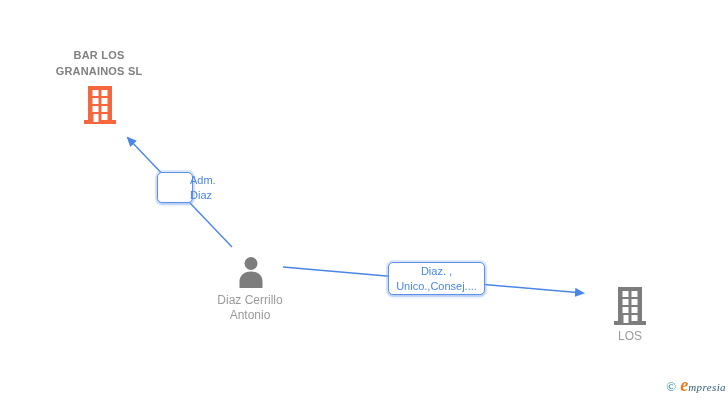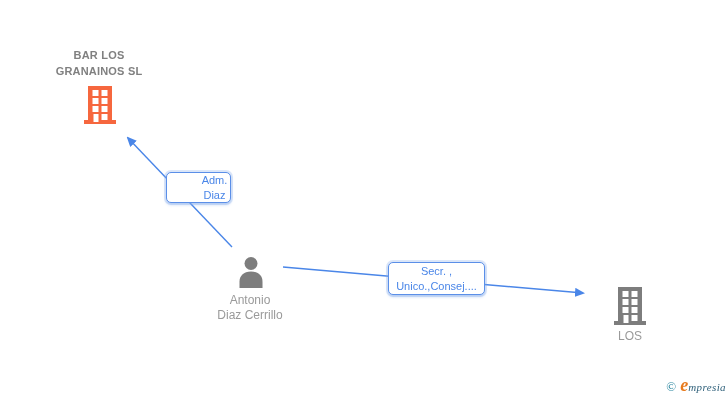--- a/index.html
+++ b/index.html
@@ -42,21 +42,21 @@
     box-shadow: 0 0 0 2px rgba(130, 170, 235, 0.28), 0 2px 3px rgba(130, 170, 235, 0.45);
     color: #4a86e8;
     font-size: 11px;
     line-height: 15px;
     text-align: center;
     display: flex;
     flex-direction: column;
     justify-content: center;
     box-sizing: border-box;
   }
-  .edge-label--adm  { left: 166px; top: 172px; width: 65px; height: 31px; padding-left: 32px; }
+  .edge-label--adm  { left: 157px; top: 172px; width: 36px; height: 31px; padding-left: 32px; }
   .edge-label--secr { left: 388px; top: 262px; width: 97px; height: 33px; }
 
   .icon-company-top   { left: 84px;  top: 86px;  }
   .title-company-top  { left: 19px;  top: 47px;  width: 160px; }
   .icon-person        { left: 235px; top: 255px; }
   .name-person        { left: 190px; top: 293px; width: 120px; }
   .icon-company-right { left: 614px; top: 287px; }
   .name-company-right { left: 555px; top: 329px; width: 150px; }
 
   .brand-logo {
@@ -110,22 +110,22 @@
     </g>
   </svg>
 
   <svg class="node-icon icon-person" width="32" height="33" viewBox="0 0 32 33" xmlns="http://www.w3.org/2000/svg">
     <g fill="#7d7d7d">
       <circle cx="16" cy="8.5" r="6.5"></circle>
       <path d="M16,16.5 C8.5,16.5 4.5,21 4.5,26.5 L4.5,33 L27.5,33 L27.5,26.5 C27.5,21 23.5,16.5 16,16.5 Z"></path>
     </g>
   </svg>
   <div class="node-name name-person">
+    <div>Diaz Cerrillo</div>
     <div>Antonio</div>
-    <div>Diaz Cerrillo</div>
   </div>
 
   <svg class="node-icon icon-company-right" width="32" height="38" viewBox="0 0 32 38" xmlns="http://www.w3.org/2000/svg">
     <g fill="#7d7d7d">
       <rect x="4" y="0" width="24" height="36"></rect>
       <rect x="0" y="34" width="32" height="4"></rect>
     </g>
     <g fill="#ffffff">
       <rect x="8.5" y="4" width="6" height="6"></rect>
       <rect x="17.5" y="4" width="6" height="6"></rect>
@@ -139,21 +139,21 @@
   </svg>
   <div class="node-name name-company-right">
     <div>LOS</div>
   </div>
 
   <div class="edge-label edge-label--adm">
     <div>Adm.</div>
     <div>Diaz</div>
   </div>
   <div class="edge-label edge-label--secr">
-    <div>Secr. ,</div>
+    <div>Diaz. ,</div>
     <div>Unico.,Consej....</div>
   </div>
 
   <div class="brand-logo">
     <span class="brand-copyright">©</span>
     <span class="brand-initial">e</span>
     <span class="brand-rest">mpresia</span>
   </div>
 
 </div>

